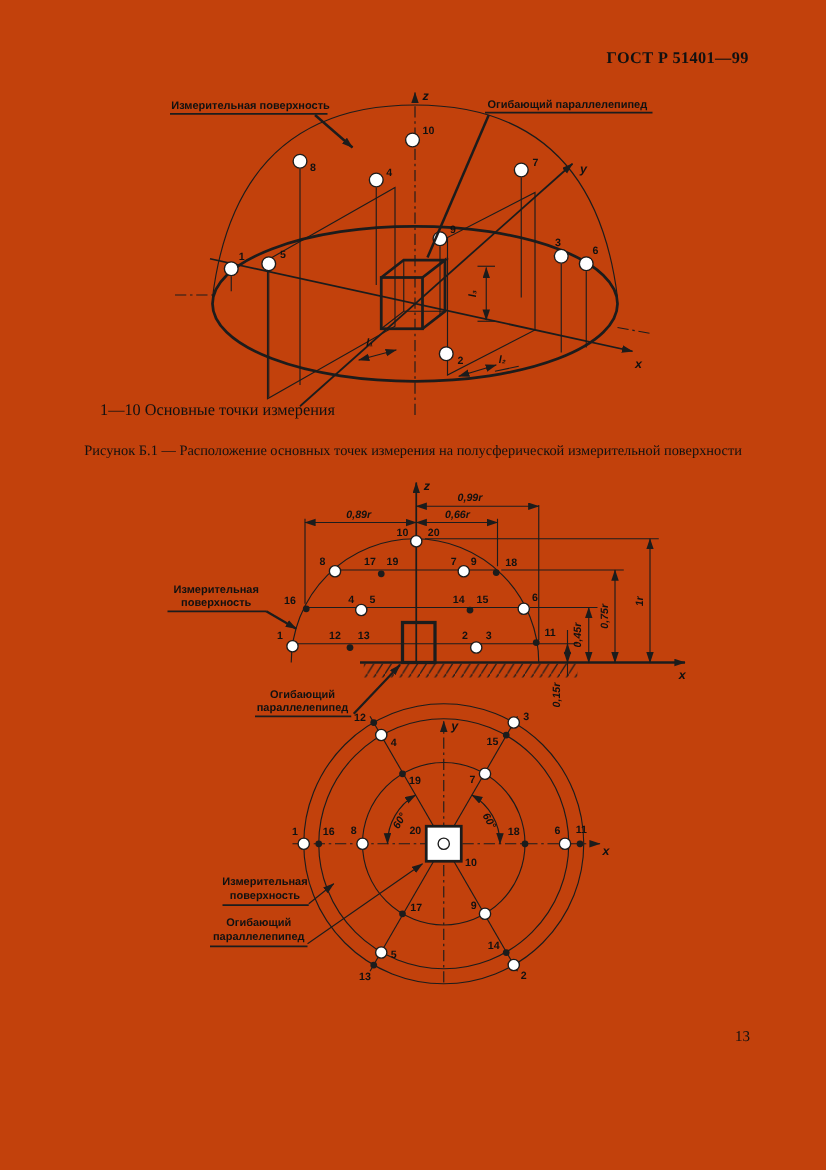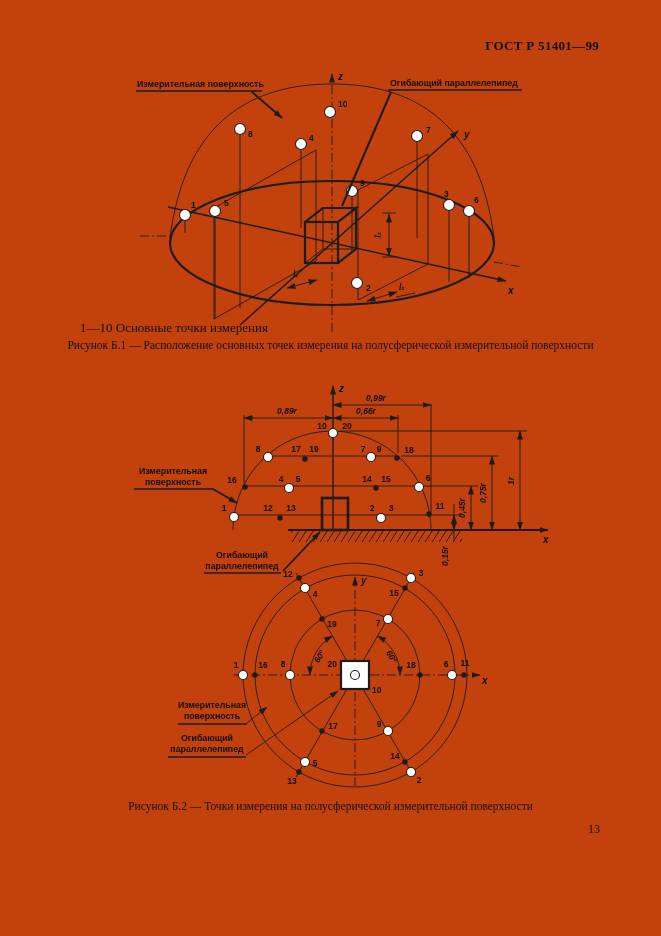--- a/index.html
+++ b/index.html
@@ -1,21 +1,21 @@
 <!DOCTYPE html>
 <html><head>
 <meta charset="utf-8">
 <style>
   html,body{margin:0;padding:0;background:#e8e8e8;}
   .page{position:relative;width:661px;height:936px;background:#c2410c;overflow:hidden;
         font-family:"Liberation Serif",serif;color:#111;}
   .doc-header{position:absolute;top:38px;right:62px;font-weight:bold;font-size:13px;
               letter-spacing:.3px;font-family:"Liberation Serif",serif;}
   .note1{position:absolute;left:80px;top:320px;font-size:13px;}
-  .cap1{position:absolute;left:30px;right:30px;top:339px;text-align:center;font-size:11.5px;}
+  .cap1{position:absolute;left:30px;right:30px;top:355px;text-align:center;font-size:11.5px;}
   .note2{position:absolute;left:80px;top:774px;font-size:11px;}
   .cap2{position:absolute;left:30px;right:30px;top:800px;text-align:center;font-size:11.5px;}
   .pageno{position:absolute;top:822px;right:61px;font-size:12px;}
   svg{position:absolute;left:0;top:0;}
   svg text{fill:#111;}
   .pt{font:bold 8.5px "Liberation Sans",sans-serif;}
   .dim{font:italic bold 8.5px "Liberation Sans",sans-serif;}
   .ax{font:italic bold 10px "Liberation Sans",sans-serif;}
   .lbl{font:bold 8.8px "Liberation Sans",sans-serif;}
   .thin{stroke:#1c1c1c;stroke-width:.9;fill:none;}
@@ -359,16 +359,15 @@
         <text class="lbl" x="207" y="741" text-anchor="middle">Огибающий</text>
         <text class="lbl" x="207" y="752" text-anchor="middle">параллелепипед</text>
         <line x1="168" y1="757" x2="246" y2="757" class="med"></line>
         <line x1="246" y1="755" x2="338" y2="691" class="thin" marker-end="url(#ah)"></line>
       </g>
     </g>
   </svg>
 
   <div class="note1">1—10 Основные точки измерения</div>
   <div class="cap1">Рисунок Б.1 — Расположение основных точек измерения на полусферической измерительной поверхности</div>
-  <div class="cap2">Рисунок Б.2 — Точки измерения на полусферической измерительной поверхности</div>
   <div class="pageno">13</div>
 
 </div>
 
 </body></html>

